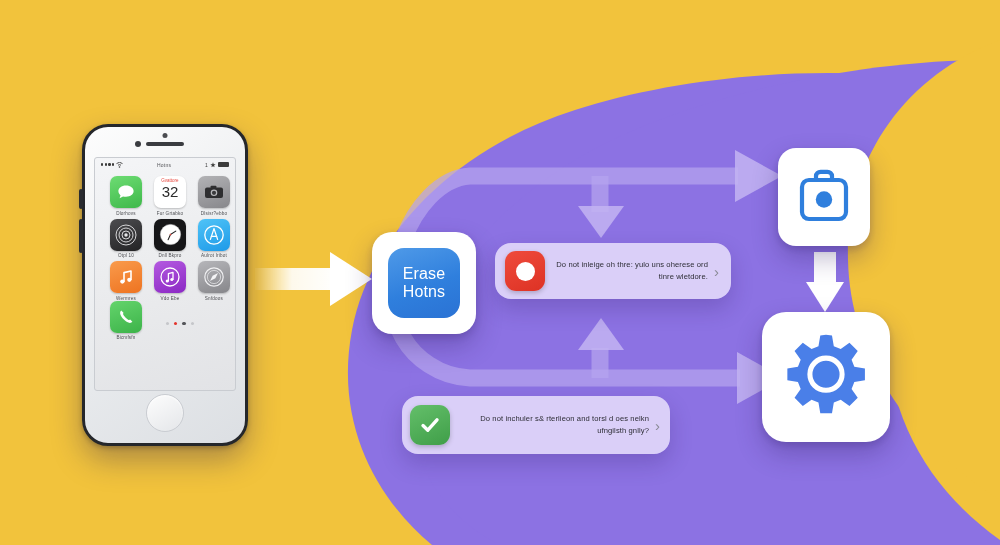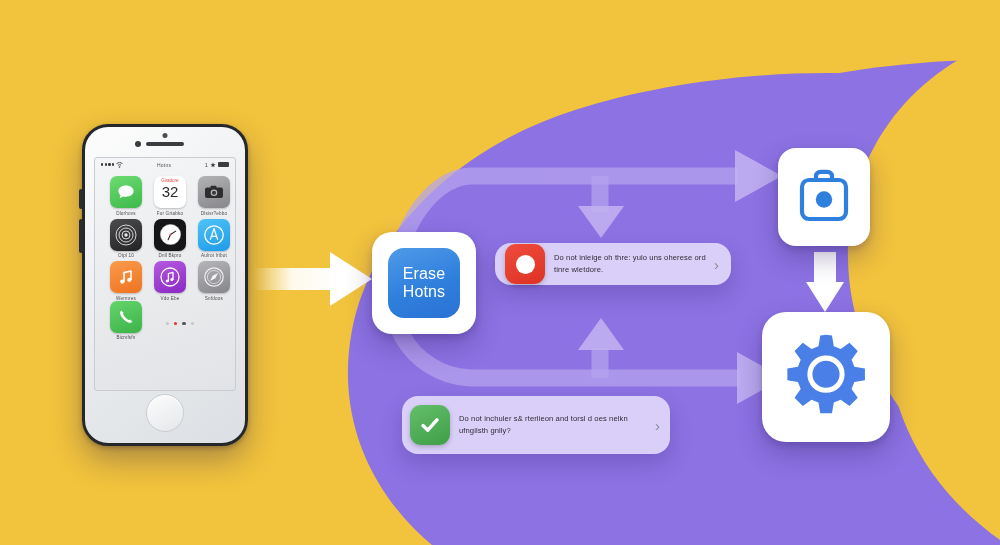--- a/index.html
+++ b/index.html
@@ -2,21 +2,21 @@
 <html><head>
 <meta charset="utf-8">
 <style>
   html,body{margin:0;padding:0;}
   body{
     width:1000px;height:545px;overflow:hidden;
     font-family:"Liberation Sans", sans-serif;
     background:#F2C33C;
     position:relative;
   }
-  #stage{position:absolute;inset:0;width:1000px;height:545px;overflow:hidden;}
+  #stage{position:absolute;inset:0;width:1000px;height:545px;overflow:hidden;text-align:right;}
 
   
   .bg-svg{position:absolute;inset:0;width:1000px;height:545px;}
 
   
   .phone{
     position:absolute;left:82px;top:124px;width:166px;height:322px;
     border-radius:26px;
     background:linear-gradient(145deg,#fdfdfd 0%,#eceef0 45%,#dcdfe3 100%);
     box-shadow:0 14px 30px rgba(40,30,80,.35), 0 2px 5px rgba(0,0,0,.25);
@@ -103,21 +103,21 @@
   .brief-card{left:778px;top:148px;width:92px;height:98px;border-radius:18px;}
   .gear-card{left:762px;top:312px;width:128px;height:130px;border-radius:24px;}
 
   
   .banner{
     position:absolute;border-radius:16px;display:flex;align-items:center;
     background:rgba(235,228,252,.82);
     box-shadow:0 10px 22px rgba(45,25,95,.22);
     backdrop-filter:blur(2px);
   }
-  .banner-1{left:495px;top:243px;width:216px;height:42px;padding:0 10px;}
+  .banner-1{left:495px;top:243px;width:216px;height:56px;padding:0 10px;}
   .banner-2{left:402px;top:396px;width:252px;height:58px;padding:0 8px;}
   .bn-ico{width:40px;height:40px;border-radius:11px;flex:0 0 auto;
           display:flex;align-items:center;justify-content:center;
           box-shadow:0 2px 5px rgba(0,0,0,.22);}
   .bn-ico.red{background:linear-gradient(155deg,#ef4b3c,#dd3224);}
   .bn-ico.green{background:linear-gradient(155deg,#64bf6a,#3f9e48);}
   .bn-ico .dot{width:19px;height:19px;border-radius:50%;background:#fff;}
   .bn-txt{flex:1;padding:0 6px 0 9px;font-size:7.6px;line-height:1.52;
           color:#2c2c34;filter:blur(.42px);letter-spacing:.1px;}
   .bn-chev{flex:0 0 auto;color:#8a8a96;font-size:15px;line-height:1;padding-right:2px;}

